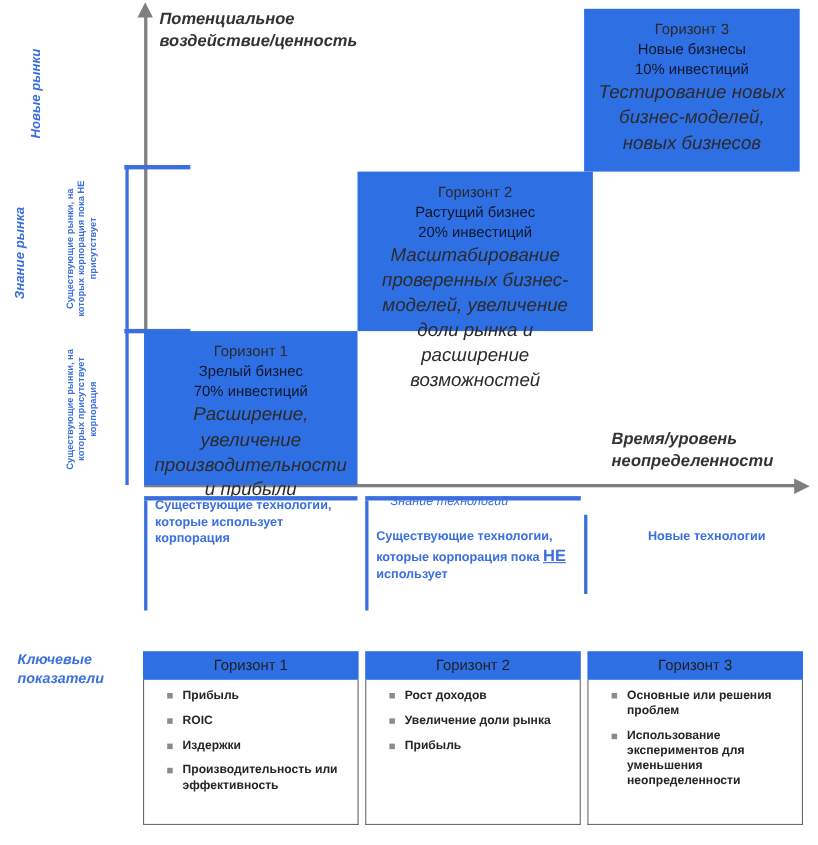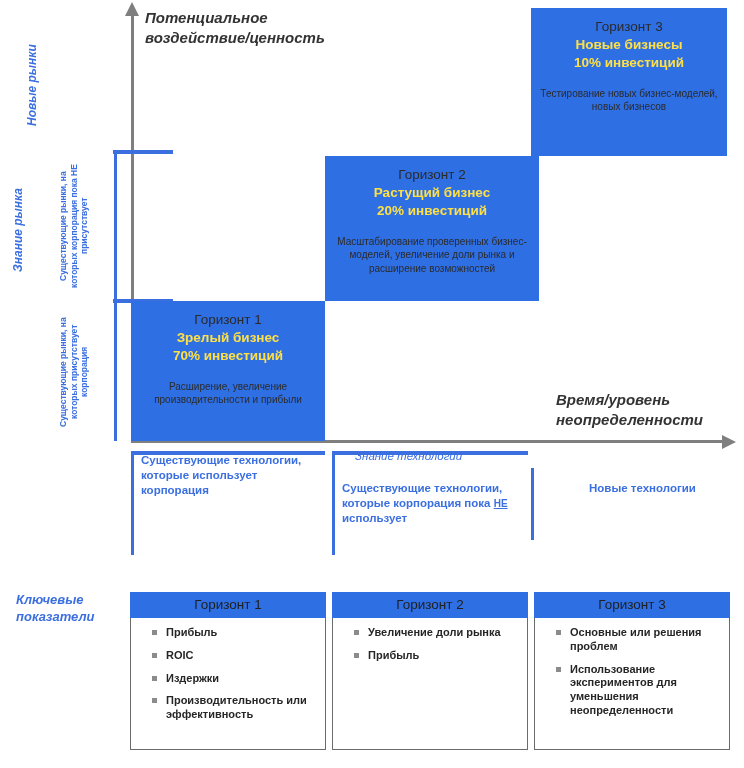--- a/index.html
+++ b/index.html
@@ -119,50 +119,50 @@
     box-sizing: border-box;
     padding: 10px 8px;
   }
   .hbox .h-small {
     font-size: 13.5px;
     color: #2a2a2a;
     line-height: 1.35;
   }
   .hbox .h-bold {
     font-size: 13.5px;
-    font-weight: bold;
-    color: #fde047;
+    font-weight: normal;
+    color: #0f172a;
     line-height: 1.35;
   }
   .hbox .h-desc {
-    font-size: 10px;
+    font-size: 17px;
     color: #2b2b2b;
     line-height: 1.35;
-    margin-top: 14px;
+    font-style: italic;
   }
   #hbox1 { left: 131px; top: 301px; width: 194px; height: 140px; }
   #hbox2 { left: 325px; top: 156px; width: 214px; height: 145px; }
   #hbox3 { left: 531px; top: 8px; width: 196px; height: 148px; }
 
   
   .x-group-title {
     position: absolute;
     color: #3b6fe0;
     font-style: italic;
     font-weight: normal;
     font-size: 11.5px;
   }
   .x-col-label {
     position: absolute;
     color: #3b6fe0;
     font-weight: bold;
     font-size: 11.5px;
     line-height: 1.3;
   }
-  .x-col-label .neg { font-size: 10px; text-decoration: underline; }
+  .x-col-label .neg { font-size: 15px; text-decoration: underline; }
   .col-div {
     position: absolute;
     background: #3b6fe0;
     width: 3px;
   }
 
   
   .kpi-title {
     position: absolute;
     left: 16px;
@@ -295,20 +295,21 @@
         <li>Издержки</li>
         <li>Производительность или эффективность</li>
       </ul>
     </div>
   </div>
 
   <div class="tcol" id="tcol2">
     <div class="tcol-head">Горизонт 2</div>
     <div class="tcol-body">
       <ul>
+        <li>Рост доходов</li>
         <li>Увеличение доли рынка</li>
         <li>Прибыль</li>
       </ul>
     </div>
   </div>
 
   <div class="tcol" id="tcol3">
     <div class="tcol-head">Горизонт 3</div>
     <div class="tcol-body">
       <ul>

